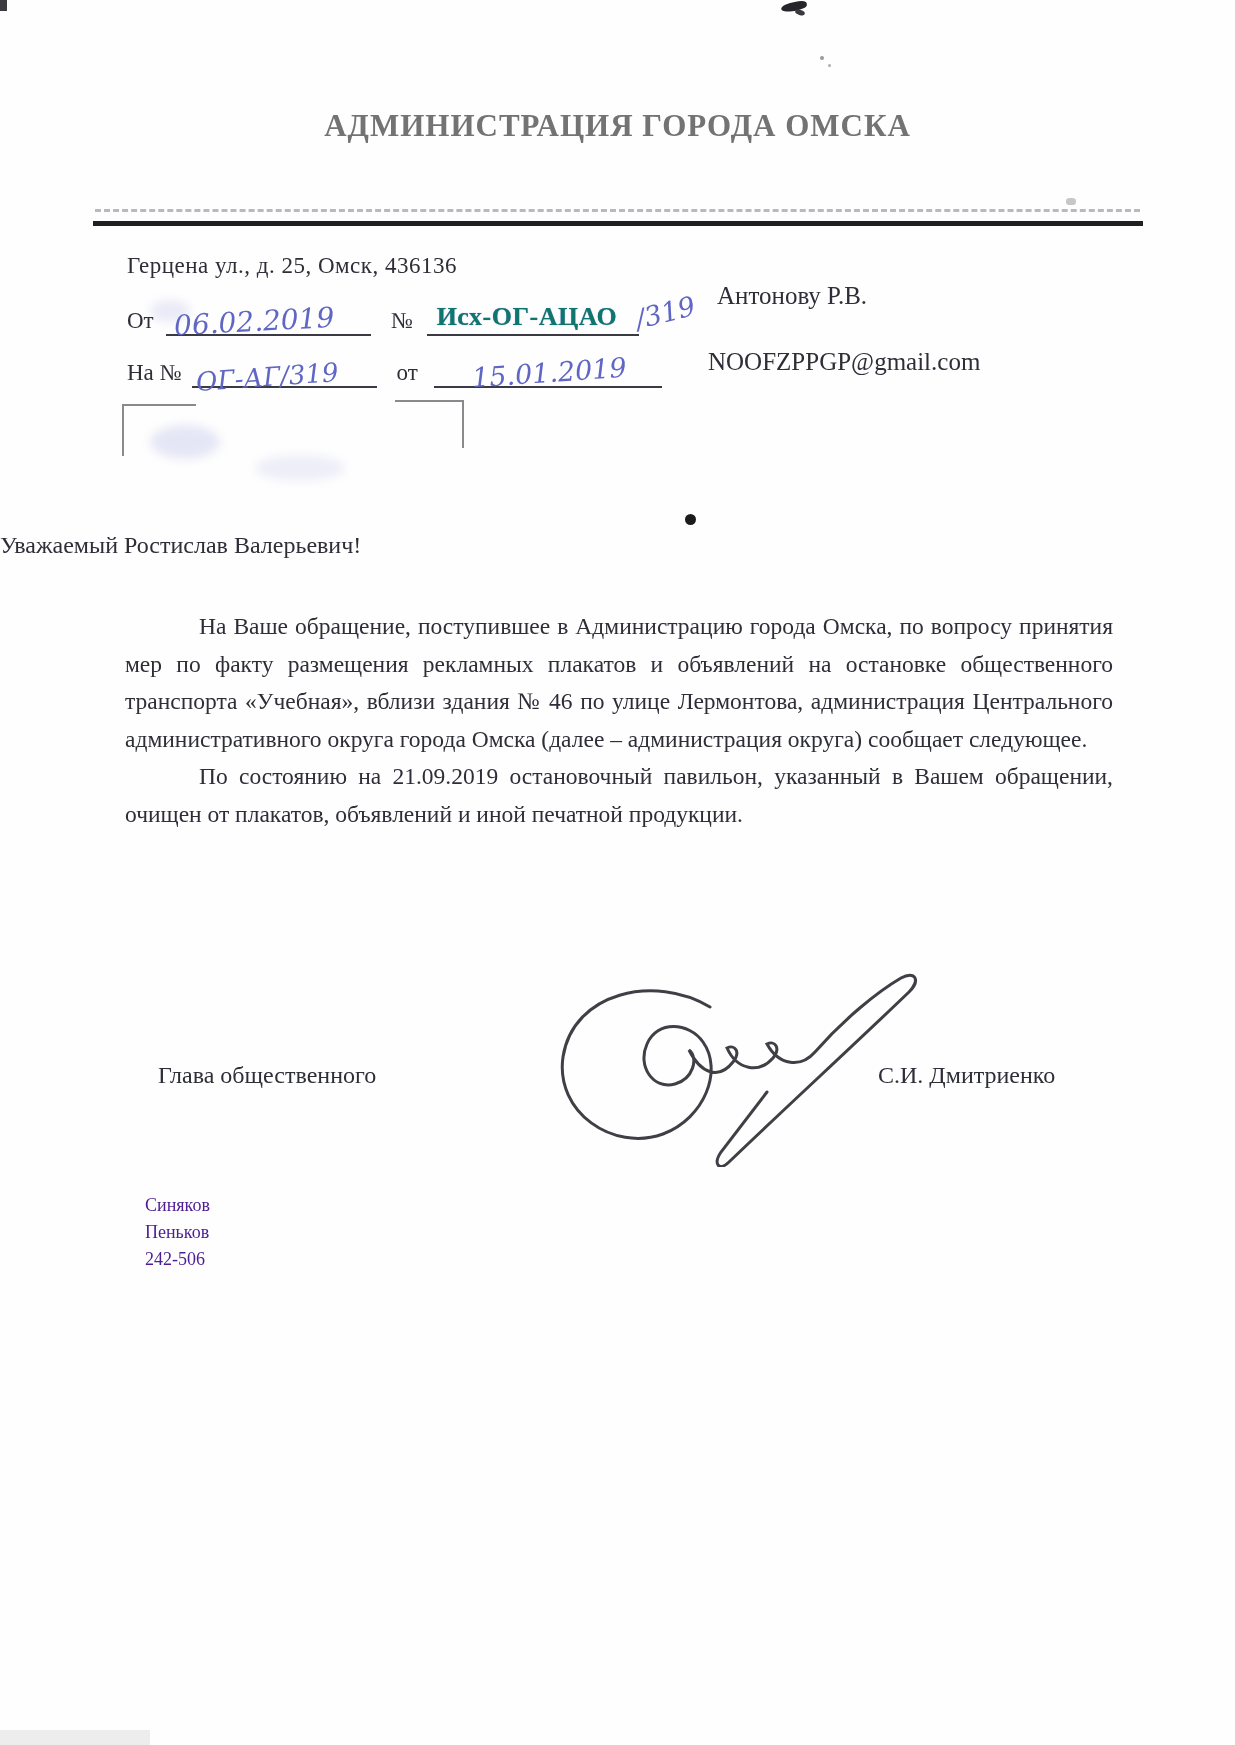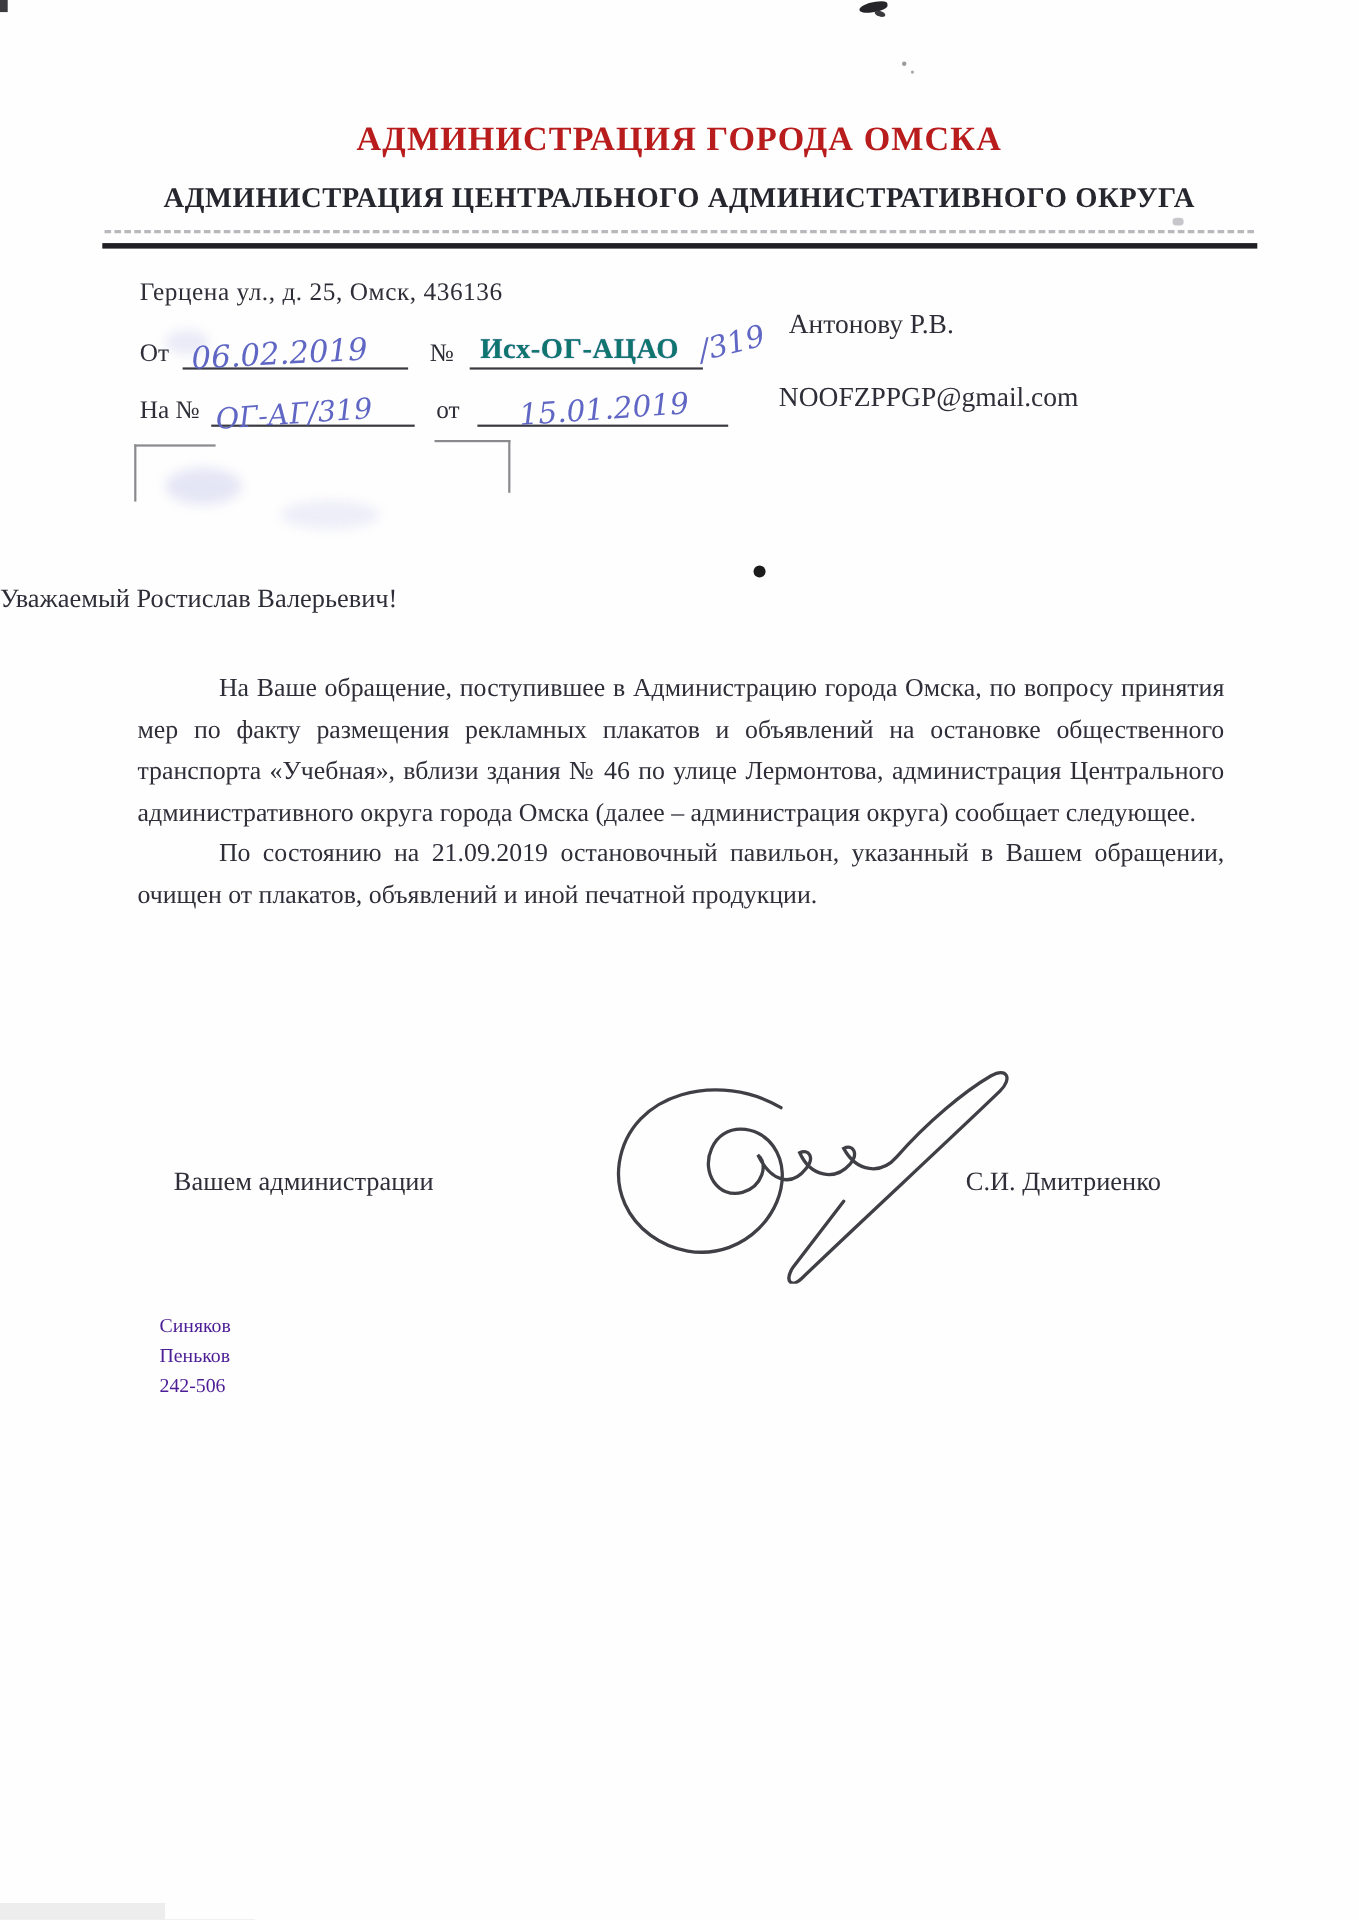--- a/index.html
+++ b/index.html
@@ -8,21 +8,21 @@
     width:1235px;height:1745px;
     margin:0 auto;
     background:#fefefe;
     font-family:"Liberation Serif","DejaVu Serif",serif;
     color:#2e2e38;
     overflow:hidden;
   }
   .abs{position:absolute;}
 
   
-  .hdr1{top:108px;left:0;width:100%;text-align:center;font-size:31px;font-weight:bold;letter-spacing:1px;color:#b91c1c;}
+  .hdr1{top:108px;left:0;width:100%;text-align:center;font-size:31px;font-weight:bold;letter-spacing:1px;color:#737373;}
   .hdr2{top:165px;left:0;width:100%;text-align:center;font-size:26px;font-weight:bold;letter-spacing:0.5px;color:#26262e;}
   .rule-dashed{top:209px;left:95px;width:1045px;border-top:3px dashed #b9b9bd;height:0;}
   .rule-solid{top:221px;left:93px;width:1050px;border-top:5px solid #1f1f24;height:0;}
 
   
   .addr{top:253px;left:127px;font-size:23px;letter-spacing:0.5px;}
   .refrow{display:flex;align-items:flex-end;font-size:23px;}
   .refrow1{top:300px;left:127px;}
   .refrow2{top:352px;left:127px;}
   .lbl{padding-bottom:2px;white-space:nowrap;}
@@ -89,21 +89,20 @@
 
   <div class="abs corner-nub"></div>
   <div class="abs scuff-top"></div>
   <div class="abs scuff-top2"></div>
   <div class="abs speck1"></div>
   <div class="abs speck2"></div>
   <div class="abs edge-mark"></div>
   <div class="abs bottom-shade"></div>
 
   <div class="abs hdr1">АДМИНИСТРАЦИЯ ГОРОДА ОМСКА</div>
-  <div class="abs hdr2">АДМИНИСТРАЦИЯ ЦЕНТРАЛЬНОГО АДМИНИСТРАТИВНОГО ОКРУГА</div>
   <div class="abs rule-dashed"></div>
   <div class="abs rule-solid"></div>
 
   <div class="abs addr">Герцена ул.,  д. 25,  Омск,  436136</div>
 
   <div class="abs refrow refrow1">
     <span class="lbl">От</span>
     <span class="uline u-from">
       <span class="hand hw-from">06.02.2019</span>
     </span>
@@ -134,21 +133,21 @@
   <div class="abs smudge smudge2"></div>
   <div class="abs smudge smudge3"></div>
   <div class="abs dot"></div>
 
   <div class="abs salutation">Уважаемый Ростислав Валерьевич!</div>
   <div class="abs body-block">
     <p>На Ваше обращение, поступившее в Администрацию города Омска, по вопросу принятия мер по факту размещения рекламных плакатов и объявлений на остановке общественного транспорта «Учебная», вблизи здания № 46 по улице Лермонтова, администрация Центрального административного округа города Омска (далее – администрация округа) сообщает следующее.</p>
     <p>По состоянию на 21.09.2019 остановочный павильон, указанный в Вашем обращении, очищен от плакатов, объявлений и иной печатной продукции.</p>
   </div>
 
-  <div class="abs sig-title">Вашем администрации</div>
+  <div class="abs sig-title">Глава общественного</div>
   <svg class="abs sig-svg" viewBox="0 0 440 205" fill="none" xmlns="http://www.w3.org/2000/svg">
     <path d="M205 45
              C 150 12, 68 30, 58 95
              C 50 150, 108 190, 158 172
              C 200 156, 218 108, 198 80
              C 184 60, 152 58, 142 82
              C 132 104, 148 128, 170 122
              C 188 117, 194 96, 184 88
              C 196 112, 214 118, 228 100
              C 236 90, 230 82, 222 86

